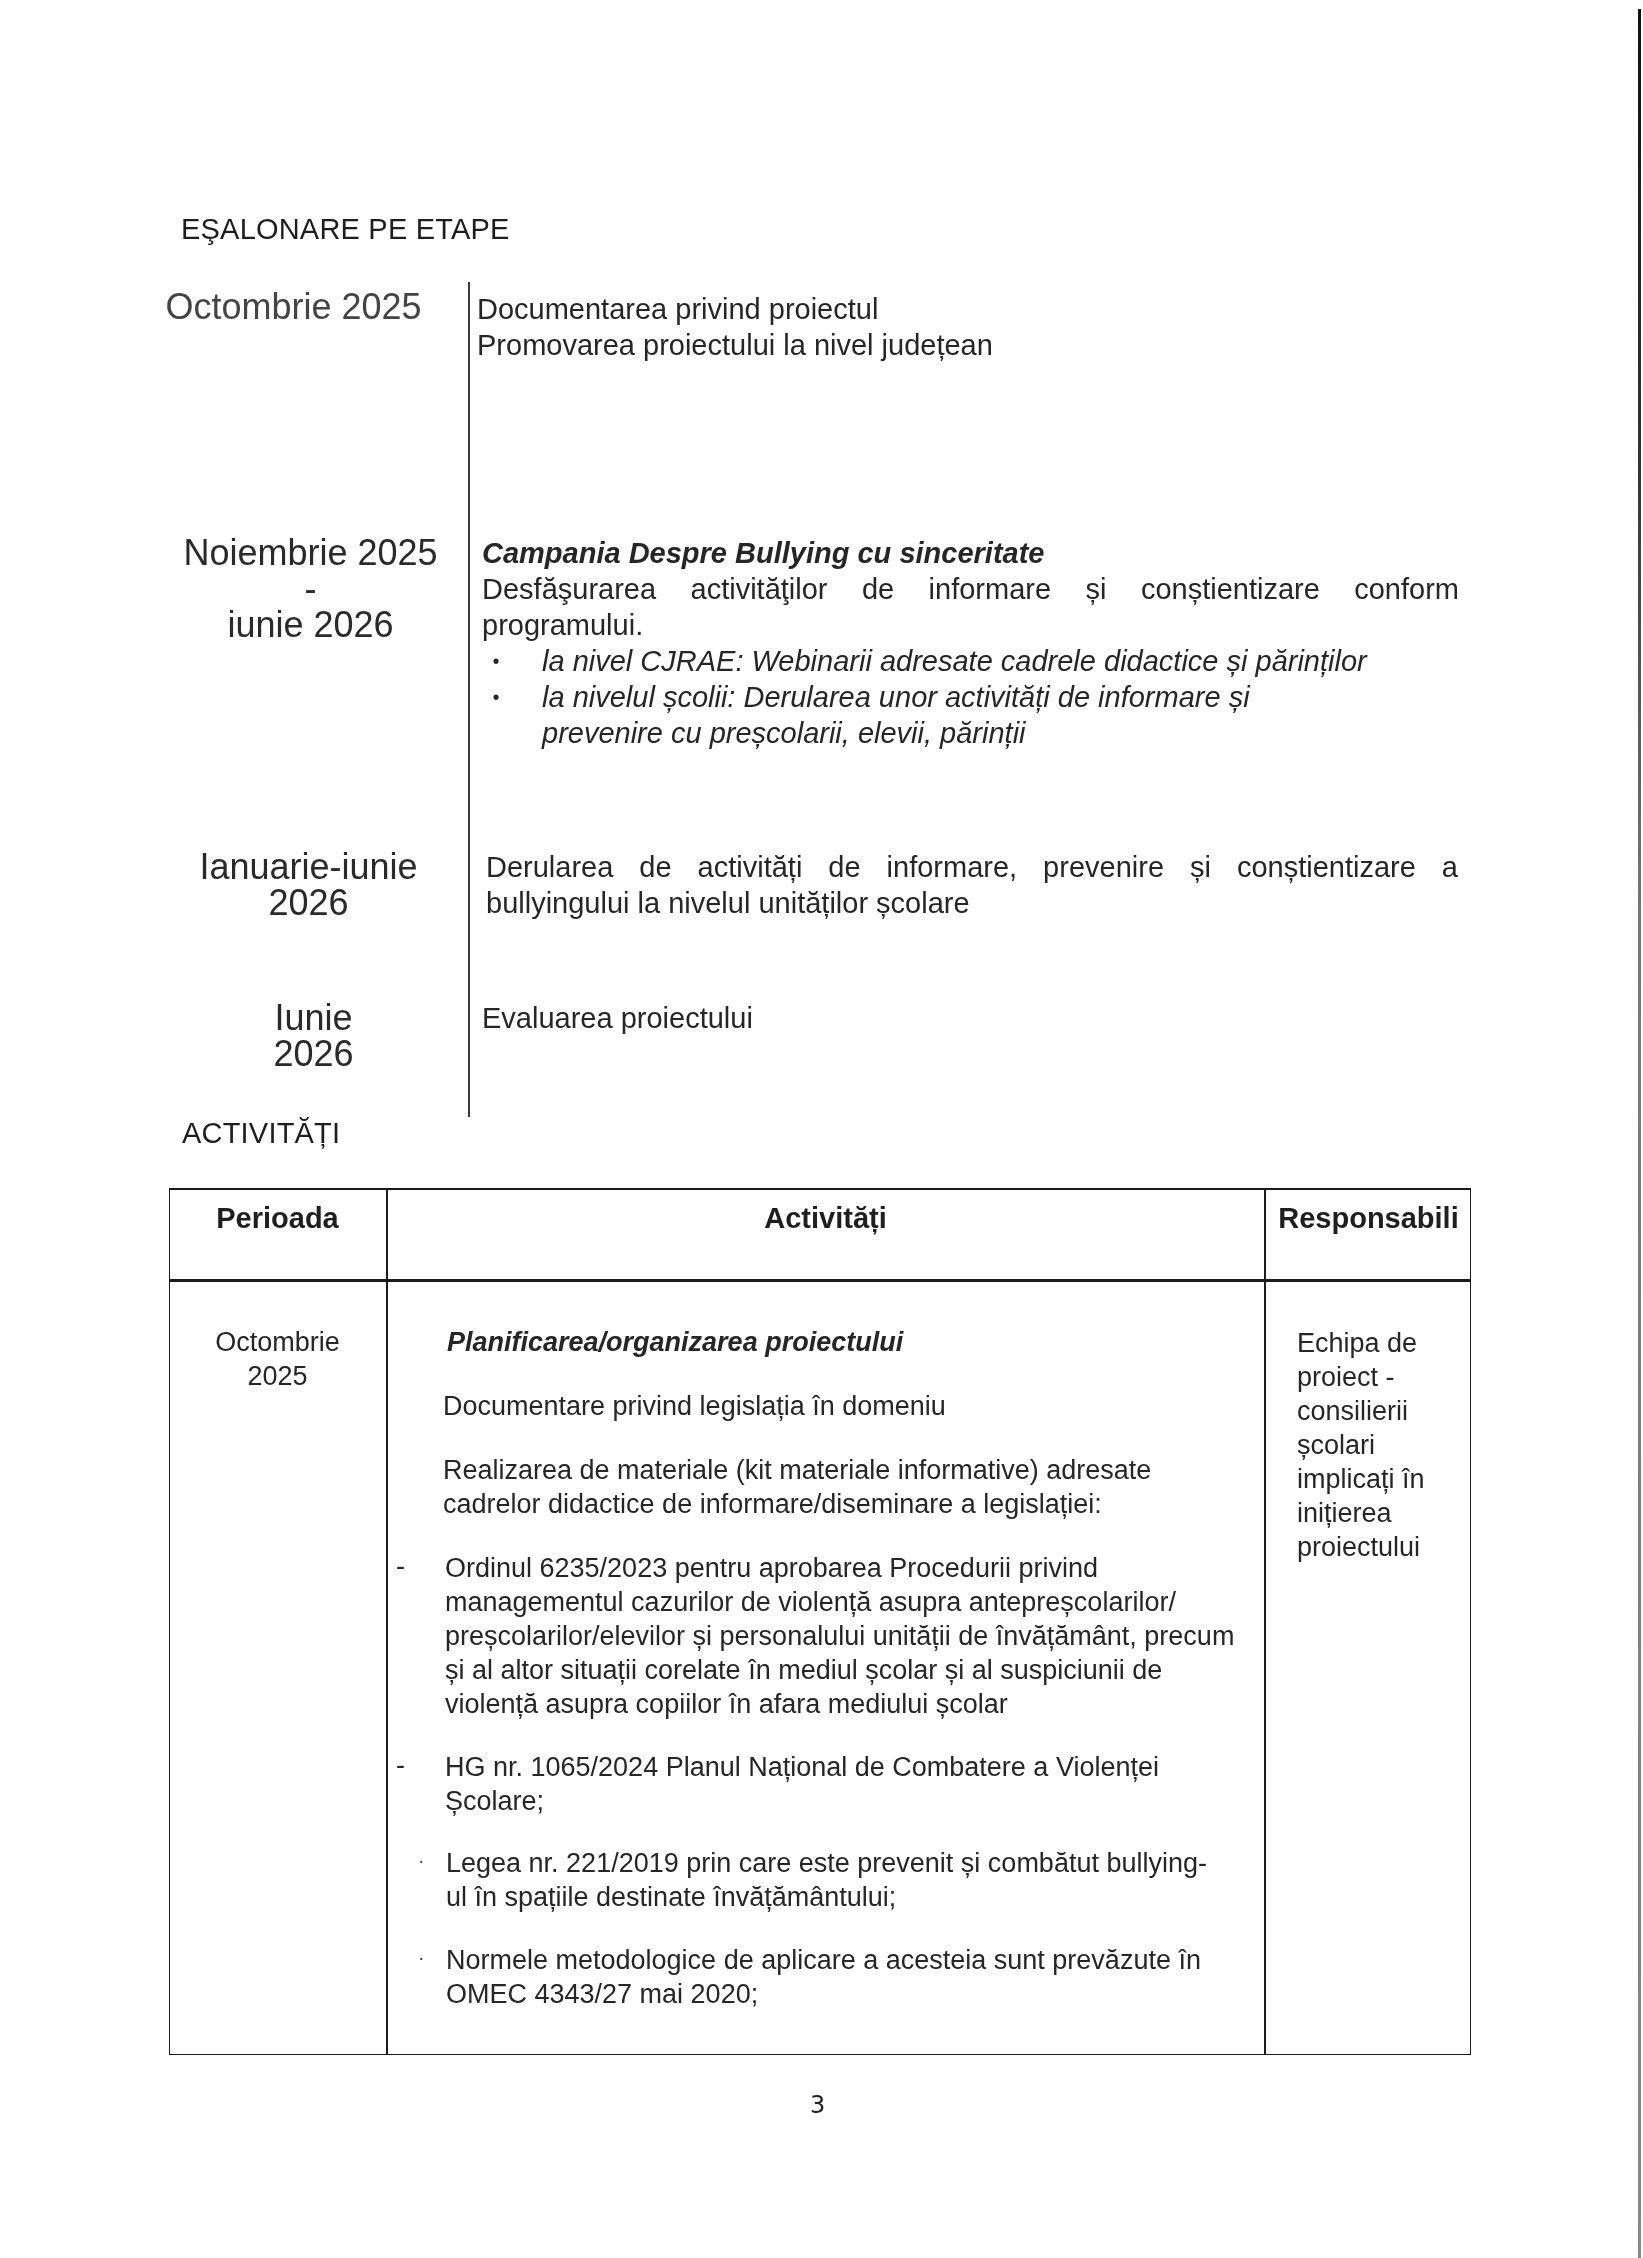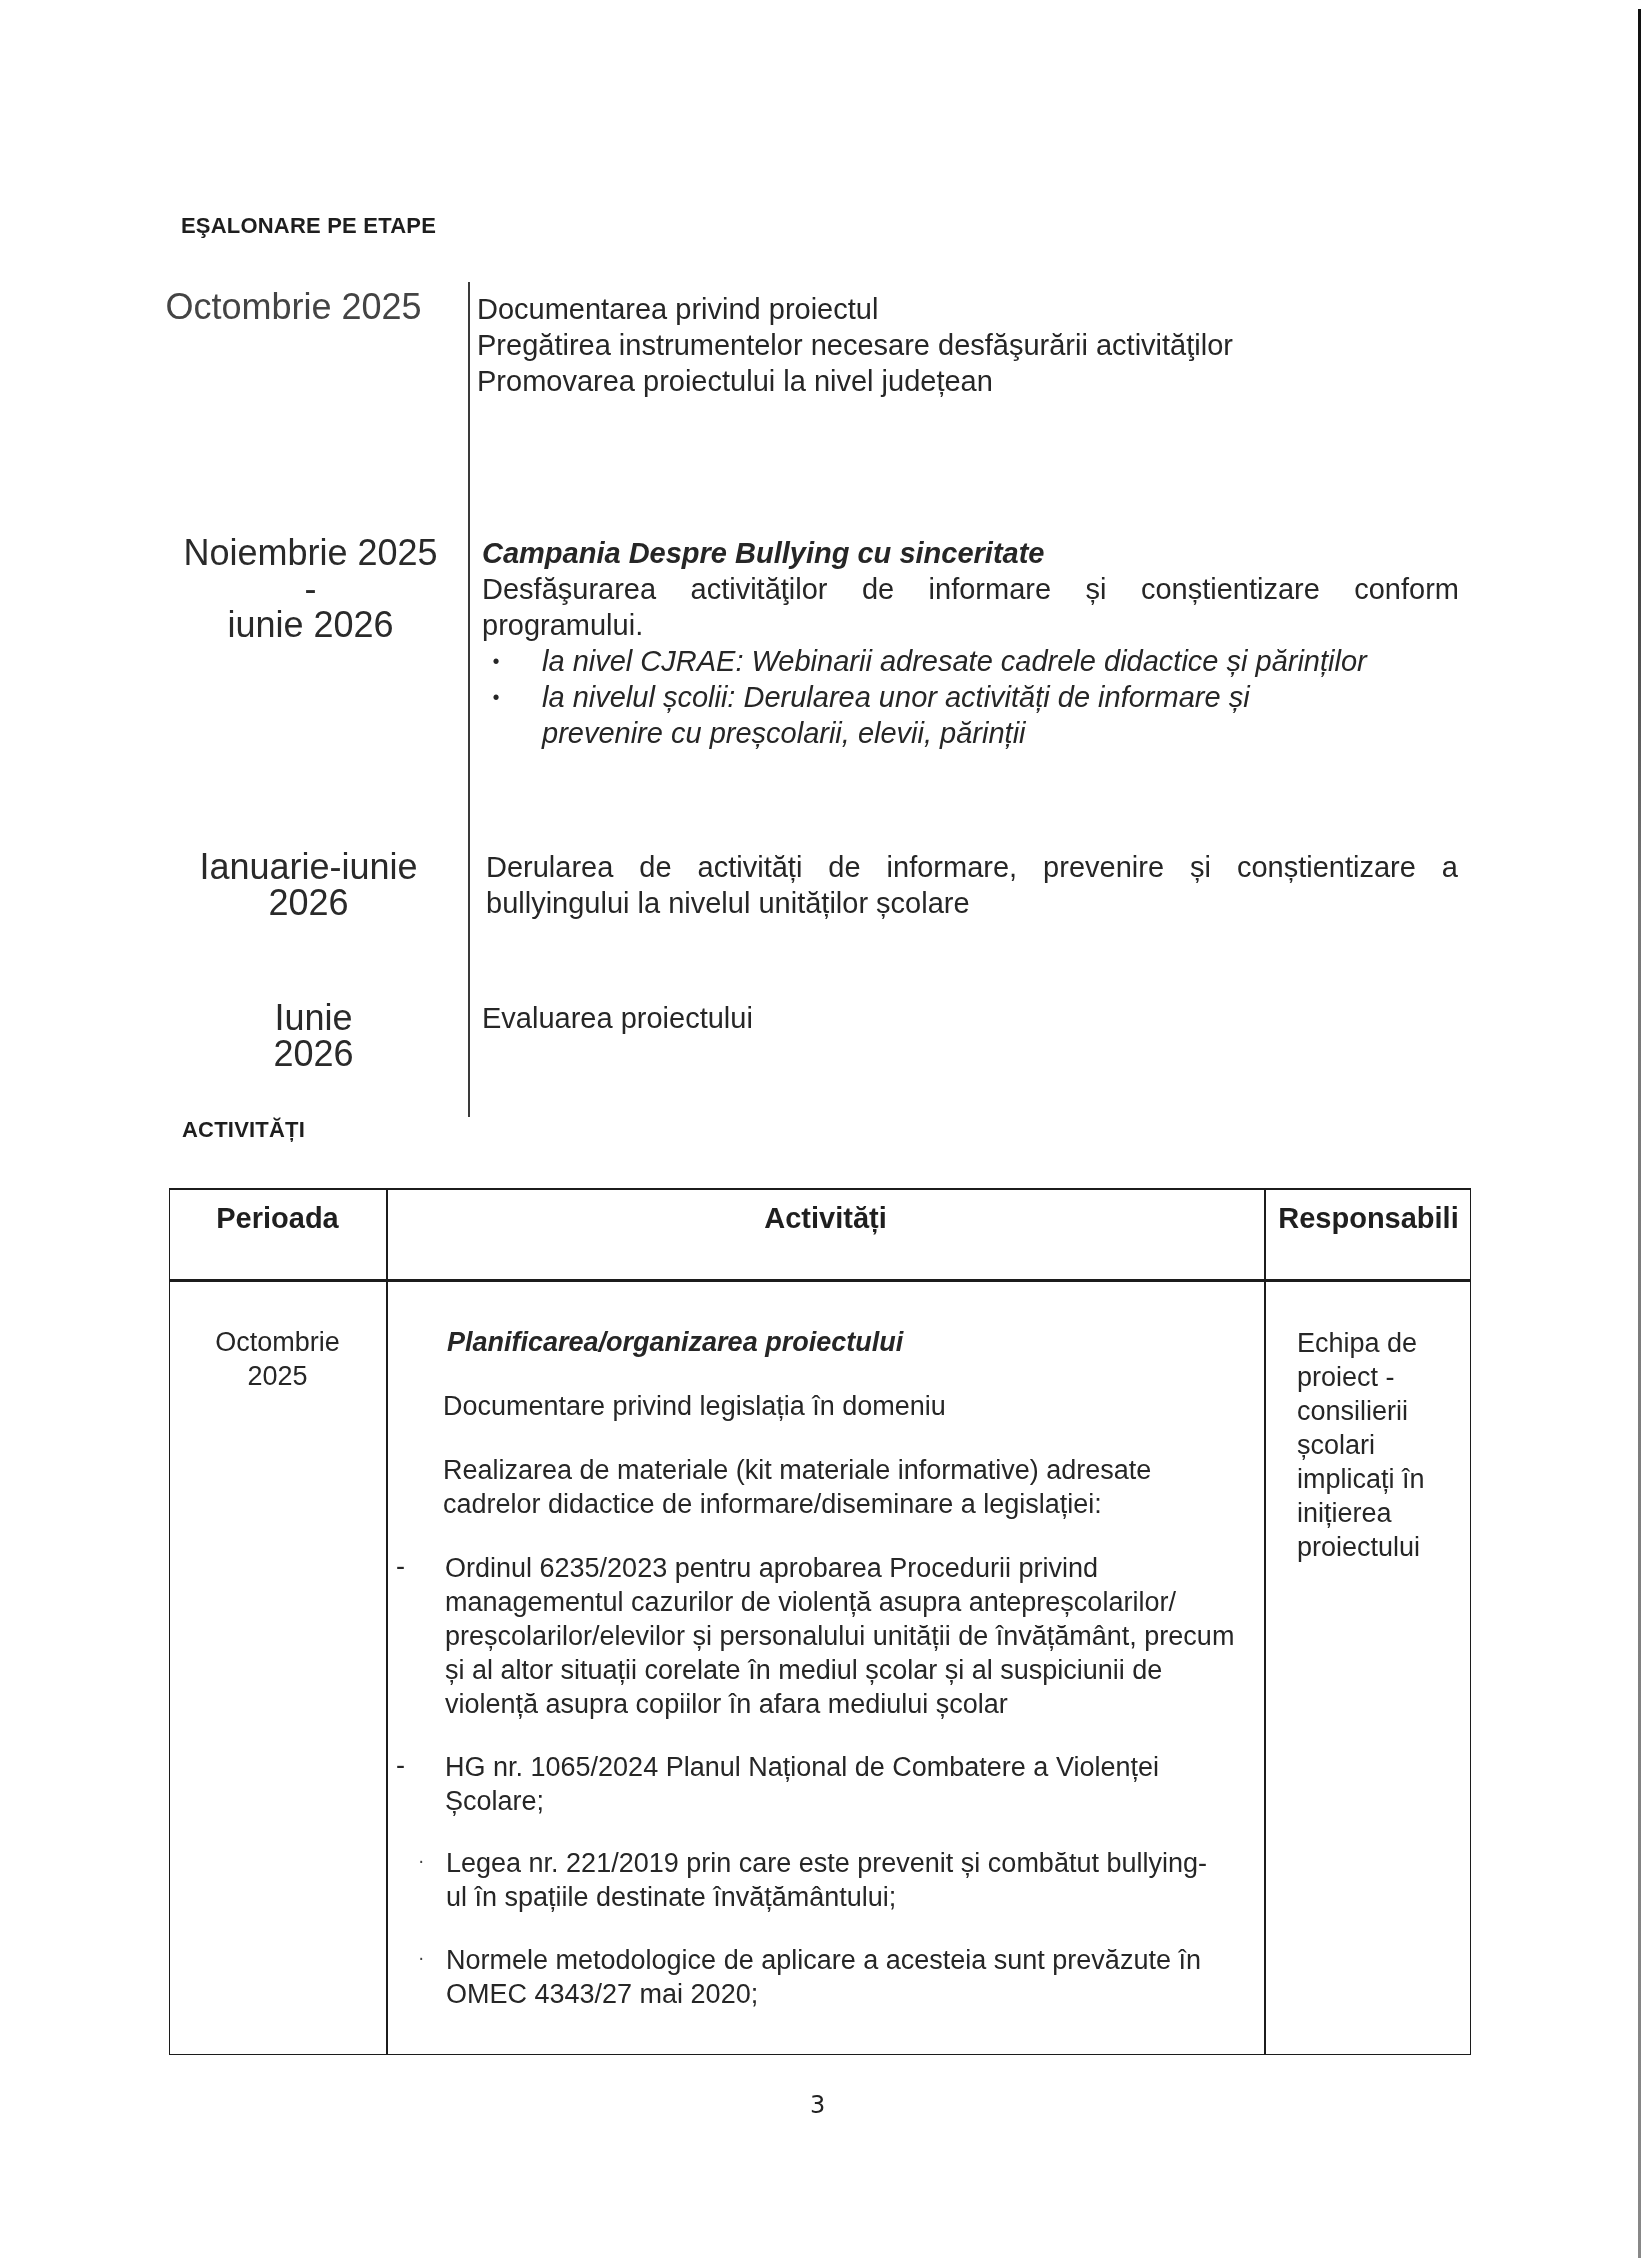--- a/index.html
+++ b/index.html
@@ -1,19 +1,19 @@
 <!DOCTYPE html>
 <html style="font-size:14px"><head>
 <meta charset="utf-8">
 <style>
   html, body { margin:0; padding:0; background:#ffffff; }
   body { width:1644px; height:2258px; position:relative; overflow:hidden;
          font-family:"Liberation Sans", sans-serif; color:#222; }
   .abs { position:absolute; }
-  .h { font-weight:bold; font-size:22px; color:#1e1e1e; letter-spacing:0.2px; }
+  .h { font-weight:normal; font-size:29px; color:#1e1e1e; letter-spacing:0.2px; }
   .t { font-size:29px; line-height:36px; color:#262626; }
   .lbl { font-size:36px; line-height:36px; color:#2a2a2a; text-align:center; width:256px; }
   .lbl.oct { color:#444; }
   .vline { position:absolute; left:468px; top:282px; width:1.8px; height:835px; background:#3a3a3a; }
   .edge { position:absolute; left:1638px; top:8.8px; width:2.6px; height:2250px; background:linear-gradient(#111 0, #333 20%, #777 40%, #888 100%); }
   .just { text-align:justify; text-align-last:left; }
   ul.bul { list-style:none; margin:0; padding:0; }
   ul.bul li { position:relative; padding-left:60px; }
   ul.bul li::before { content:"\2022"; position:absolute; left:10.6px; top:0; font-size:19.4px; }
   .em { font-weight:bold; font-style:italic; }
@@ -37,21 +37,20 @@
 
 <div class="abs h" style="left:181px; top:213px;">EŞALONARE PE ETAPE</div>
 
 <div class="vline"></div>
 
 <div class="abs lbl oct" style="left:161px; top:289px; text-align:center; width:265px;">
   <div>Octombrie 2025</div>
 </div>
 <div class="abs t" style="left:477px; top:291px;">
   <div>Documentarea privind proiectul</div>
-  <div>Pregătirea  instrumentelor necesare desfăşurării activităţilor</div>
   <div>Promovarea proiectului la nivel județean</div>
 </div>
 
 <div class="abs lbl" style="left:178px; top:535px; width:265px;">
   <div>Noiembrie 2025 -</div>
   <div>iunie 2026</div>
 </div>
 <div class="abs t" style="left:482px; top:535px; width:977px;">
   <div class="em">Campania Despre Bullying cu sinceritate</div>
   <div class="just">Desfăşurarea activităţilor de informare și conștientizare conform programului.</div>

